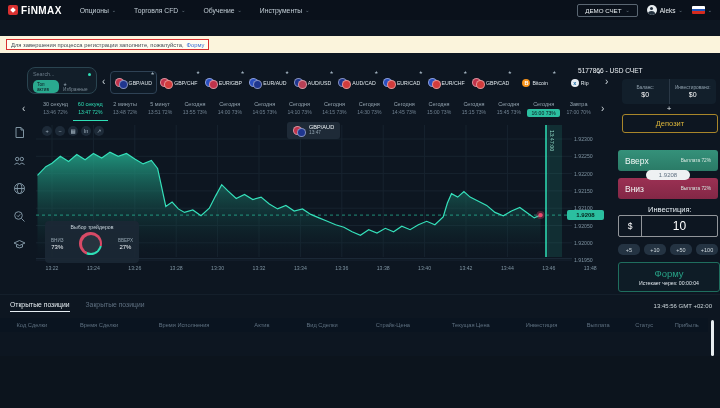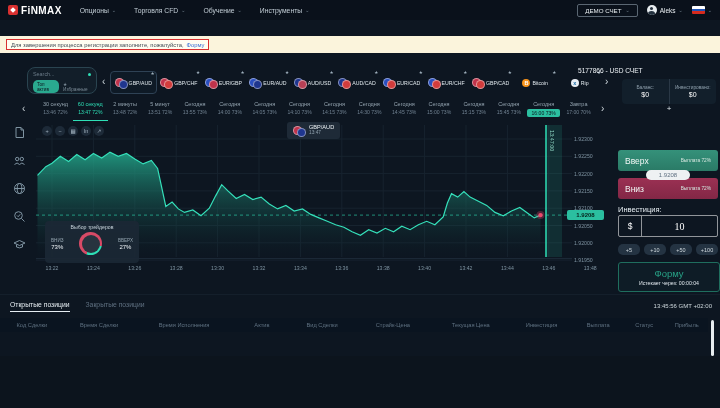--- a/index.html
+++ b/index.html
@@ -88,24 +88,24 @@
   .xaxis{position:absolute;left:36px;top:265px;width:560px;height:8px;}
   .xlab{position:absolute;font-size:5.2px;color:#7e93a1;width:24px;text-align:center;}
   .baseline{position:absolute;left:36px;top:258px;width:536px;height:1px;background:#1b2836;}
   
   .up-btn,.down-btn{position:absolute;left:618px;width:100px;height:21px;border-radius:3px;display:flex;align-items:center;justify-content:space-between;padding:0 7px;box-sizing:border-box;cursor:pointer;}
   .up-btn{top:150px;background:linear-gradient(#35917a,#2a7a66);}
   .down-btn{top:178px;background:linear-gradient(#9b3153,#832746);}
   .btn-label{font-size:8.5px;color:#f2f7f5;}
   .btn-payout{font-size:4.8px;color:#d5e6df;}
   .price-pill{position:absolute;left:646px;top:169.5px;width:44px;height:10px;background:#eef1f3;border-radius:5px;font-size:6px;color:#5f7081;display:flex;align-items:center;justify-content:center;z-index:6;}
-  .invest-label{position:absolute;left:618px;top:205px;font-size:7.5px;color:#e6edf2;}
+  .invest-label{position:absolute;left:648px;top:205px;font-size:7.5px;color:#e6edf2;}
   .amount-box{position:absolute;left:618px;top:215px;width:100px;height:22px;display:flex;border:1px solid rgba(255,255,255,.55);border-radius:2px;box-sizing:border-box;}
   .currency-cell{width:22px;border-right:1px solid rgba(255,255,255,.55);display:flex;align-items:center;justify-content:center;font-size:8.5px;color:#fff;}
-  .amount-cell{flex:1;display:flex;align-items:center;justify-content:center;font-size:10px;color:#fff;background:transparent;border:none;text-align:center;font-family:Liberation Serif, serif;}
+  .amount-cell{flex:1;display:flex;align-items:center;justify-content:center;font-size:12px;color:#fff;background:transparent;border:none;text-align:center;font-family:Liberation Sans, sans-serif;}
   .quick-row{position:absolute;left:618px;top:244px;width:100px;display:flex;justify-content:space-between;}
   .quick-btn{width:22px;height:11px;background:#243342;border-radius:5px;font-size:5.5px;color:#cfd8dd;display:flex;align-items:center;justify-content:center;cursor:pointer;}
   .buy-box{position:absolute;left:618px;top:262px;width:100px;height:28px;border:1px solid #1f6e5e;border-radius:3px;background:#0e1c26;display:flex;flex-direction:column;align-items:center;justify-content:center;gap:1.5px;cursor:pointer;}
   .buy-label{font-size:9.5px;color:#27a186;}
   .buy-expires{font-size:5.2px;color:#dfe7ec;}
   .server-time{position:absolute;right:8px;top:303px;font-size:6px;color:#cfd8dd;}
   
   .sep{position:absolute;left:0;top:294px;width:720px;height:1px;background:#141f2b;}
   .pos-tabs{position:absolute;left:10px;top:301px;display:flex;gap:16px;}
   .pos-tab{font-size:6.8px;color:#5f7081;padding-bottom:2.5px;cursor:pointer;}
@@ -269,20 +269,21 @@
     <div class="bal-half">
       <span class="bal-label">Баланс:</span>
       <span class="bal-value">$0</span>
     </div>
     <div class="bal-half">
       <span class="bal-label">Инвестировано:</span>
       <span class="bal-value">$0</span>
     </div>
   </div>
   <div class="plus-row">+</div>
+  <div class="deposit-btn">Депозит</div>
 
   <span class="h-arrow" style="left:22px;top:104px;">‹</span>
   <div class="tfs" id="tfs">
       <div class="tf">
         <div class="tf-l1">30 секунд</div>
         <div class="tf-l2">13:46 72%</div>
       </div>
       <div class="tf active">
         <div class="tf-l1">60 секунд</div>
         <div class="tf-l2">13:47 72%</div>

